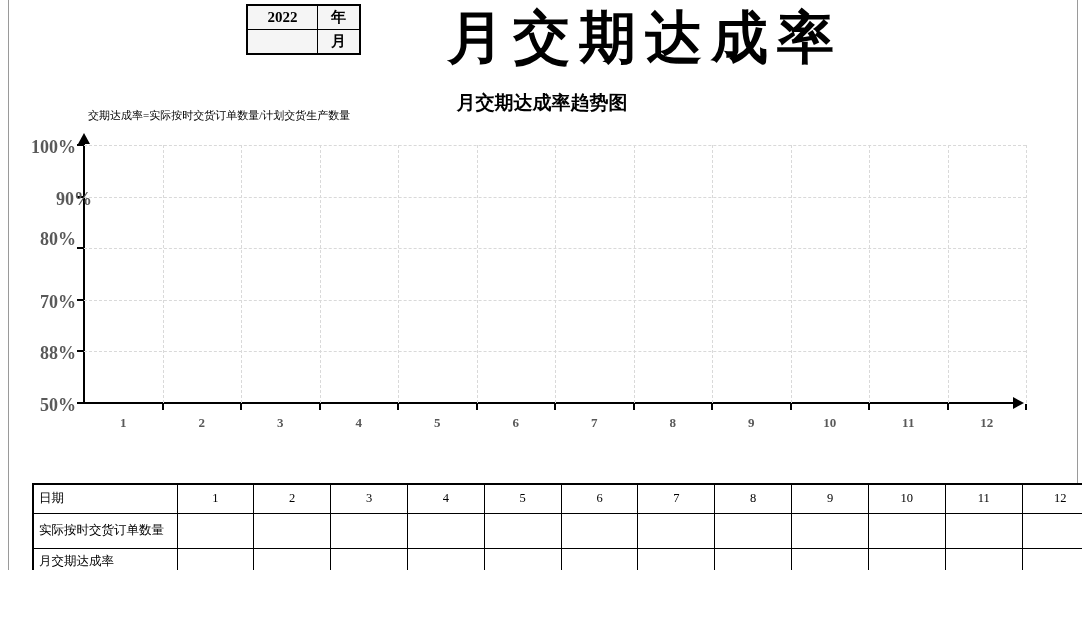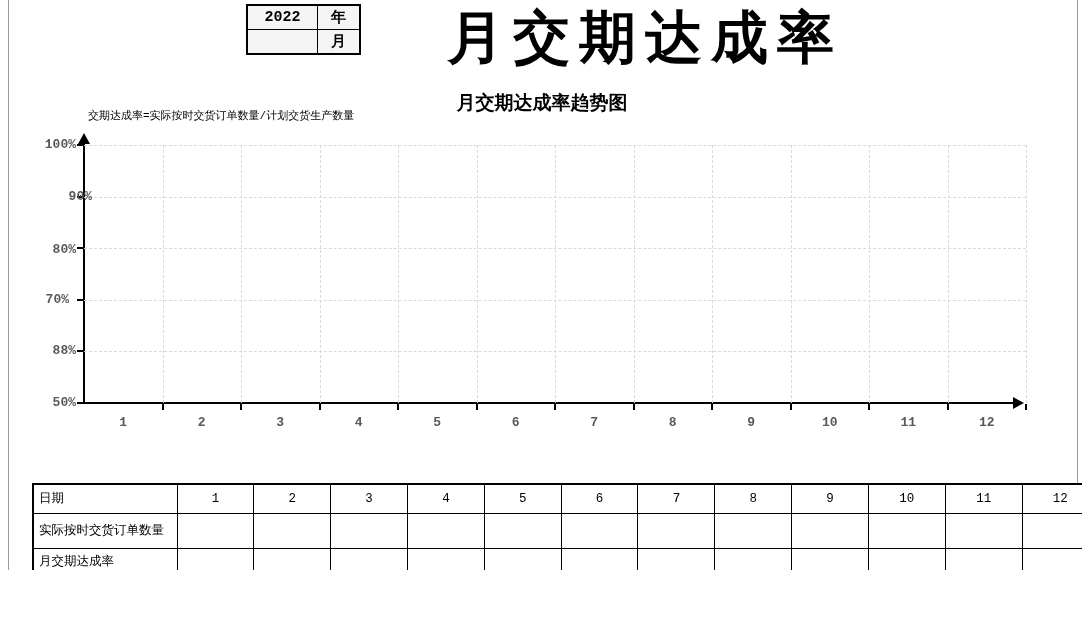--- a/index.html
+++ b/index.html
@@ -1,18 +1,18 @@
 <!DOCTYPE html>
 <html><head>
 <meta charset="utf-8">
 <style>
   html,body{margin:0;padding:0;background:#fff;}
   #page{
     position:relative;width:1082px;height:570px;background:#ffffff;
-    font-family:Liberation Mono, monospace;overflow:hidden;
+    font-family:Liberation Serif, serif;overflow:hidden;
   }
   .vline{position:absolute;top:0;width:1px;height:622px;background:#9a9a9a;}
 
   
   #year-box{
     position:absolute;left:246px;top:4px;border-collapse:collapse;table-layout:fixed;
   }
   #year-box td{
     border:1.6px solid #000;background:#f5f5f5;text-align:center;vertical-align:middle;
     font-weight:bold;font-size:15px;color:#000;height:23px;padding:0;
@@ -33,21 +33,21 @@
   #formula-note{
     position:absolute;left:88px;top:108px;font-size:11px;color:#000;white-space:nowrap;
   }
 
   
   #chart-plot{position:absolute;left:0;top:0;width:1082px;height:622px;pointer-events:none;}
   .hgrid{position:absolute;border-top:1px dashed #d9d9d9;height:0;}
   .vgrid{position:absolute;border-left:1px dashed #d9d9d9;width:0;}
   .ytick{position:absolute;width:7px;height:2px;background:#000;}
   .xtick{position:absolute;width:2px;height:6px;background:#000;}
-  .ylab{position:absolute;width:52px;text-align:right;font-size:13px;font-weight:bold;color:#595959;}
+  .ylab{position:absolute;width:52px;text-align:right;font-size:18px;font-weight:bold;color:#595959;}
   .xlab{position:absolute;width:40px;text-align:center;font-size:13px;font-weight:bold;color:#595959;}
   #y-axis-line{position:absolute;left:83px;top:140px;width:2px;height:264px;background:#000;}
   #x-axis-line{position:absolute;left:83px;top:402px;width:933px;height:2px;background:#000;}
   #y-axis-arrow{position:absolute;left:78px;top:133px;width:0;height:0;
     border-left:6px solid transparent;border-right:6px solid transparent;border-bottom:11px solid #000;}
   #x-axis-arrow{position:absolute;left:1013px;top:397px;width:0;height:0;
     border-top:6px solid transparent;border-bottom:6px solid transparent;border-left:11px solid #000;}
 
   
   #data-table{
@@ -95,24 +95,24 @@
     <div id="y-axis-arrow"></div>
     <div id="x-axis-arrow"></div>
   <div class="hgrid" style="left: 84px; top: 145px; width: 942px;"></div>
       <div class="ytick" style="left: 77px; top: 144px;"></div>
       <div class="ylab" style="left: 24px; top: 137px;">100%</div>
       <div class="hgrid" style="left: 84px; top: 196.6px; width: 942px;"></div>
       <div class="ytick" style="left: 77px; top: 195.6px;"></div>
       <div class="ylab" style="left: 40px; top: 188.6px;">90%</div>
       <div class="hgrid" style="left: 84px; top: 248.2px; width: 942px;"></div>
       <div class="ytick" style="left: 77px; top: 247.2px;"></div>
-      <div class="ylab" style="left: 24px; top: 242px;">80%</div>
+      <div class="ylab" style="left: 24px; top: 229px;">80%</div>
       <div class="hgrid" style="left: 84px; top: 299.8px; width: 942px;"></div>
       <div class="ytick" style="left: 77px; top: 298.8px;"></div>
-      <div class="ylab" style="left: 17px; top: 291.8px;">70%</div>
+      <div class="ylab" style="left: 24px; top: 291.8px;">70%</div>
       <div class="hgrid" style="left: 84px; top: 351.4px; width: 942px;"></div>
       <div class="ytick" style="left: 77px; top: 350.4px;"></div>
       <div class="ylab" style="left: 24px; top: 343.4px;">88%</div>
       <div class="ytick" style="left: 77px; top: 402px;"></div>
       <div class="ylab" style="left: 24px; top: 395px;">50%</div>
       <div class="vgrid" style="left: 162.5px; top: 145px; height: 258px;"></div>
       <div class="xtick" style="left: 161.5px; top: 404px;"></div>
       <div class="xlab" style="left: 103.25px; top: 415px;">1</div>
       <div class="vgrid" style="left: 241px; top: 145px; height: 258px;"></div>
       <div class="xtick" style="left: 240px; top: 404px;"></div>

